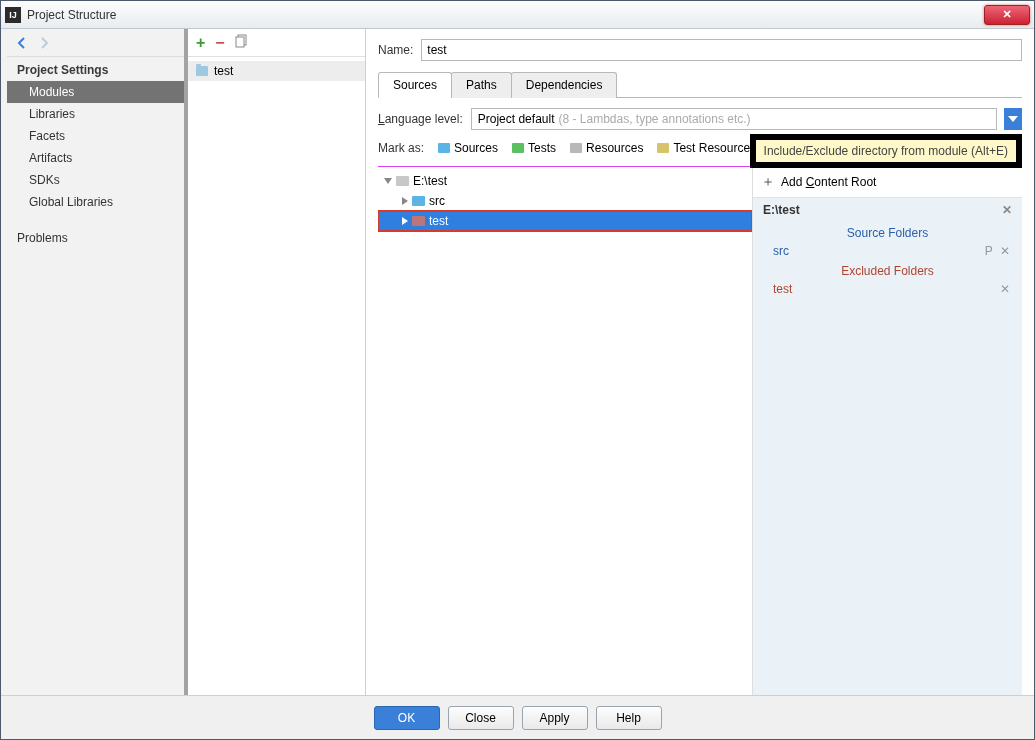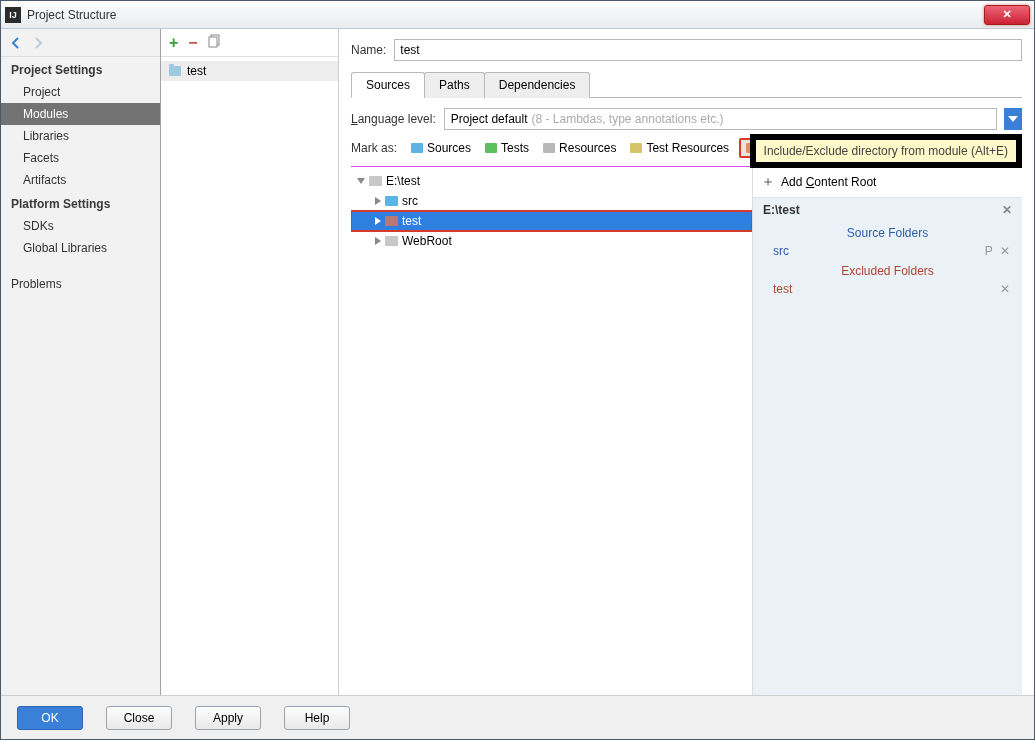--- a/index.html
+++ b/index.html
@@ -11,21 +11,21 @@
 .titlebar { height: 28px; background: linear-gradient(#fdfdfd,#e8ecef); display: flex; align-items: center; padding: 0 4px; border-bottom: 1px solid #c0c8d0; }
 .titlebar .ij-icon { width: 16px; height: 16px; background: #2b2b2b; color: #fff; font-size: 9px; font-weight: bold; display: flex; align-items: center; justify-content: center; margin-right: 6px; }
 .titlebar .title { color: #333; }
 .titlebar .spacer { flex: 1; }
 .titlebar .close-btn { width: 46px; height: 20px; background: linear-gradient(#e67,#c23); border: 1px solid #a02020; border-radius: 3px; color: #fff; display: flex; align-items: center; justify-content: center; font-weight: bold; font-size: 11px; cursor: pointer; box-shadow: 0 0 3px rgba(200,40,40,.6); }
 
 
 .body { flex: 1; display: flex; background: #fff; }
 
 
-.sidebar { width: 160px; background: #f2f2f2; border-right: 1px solid #a3a3a3; display: flex; flex-direction: column; }
+.sidebar { width: 187px; background: #f2f2f2; border-right: 4px solid #a3a3a3; display: flex; flex-direction: column; padding-left: 6px; }
 .sidebar-toolbar { height: 28px; padding: 4px 8px; display: flex; gap: 8px; align-items: center; border-bottom: 1px solid #ddd; }
 .arrow-btn { width: 14px; height: 14px; cursor: pointer; }
 .side-heading { padding: 6px 10px 4px; font-weight: bold; color: #3a3a3a; }
 .side-item { padding: 4px 10px 4px 22px; color: #333; cursor: pointer; }
 .side-item.selected { background: #737373; color: #fff; }
 
 
 .modcol { width: 178px; border-right: 1px solid #cfcfcf; background: #fff; display: flex; flex-direction: column; }
 .modcol-toolbar { height: 28px; padding: 4px 8px; display: flex; gap: 10px; align-items: center; border-bottom: 1px solid #e0e0e0; }
 .mod-list { flex: 1; padding-top: 4px; }
@@ -86,21 +86,21 @@
 .root-path .x { margin-left: auto; color: #888; cursor: pointer; }
 .root-sec { padding: 4px 10px 2px; font-weight: normal; }
 .root-sec.blue { color: #2a5fa8; }
 .root-sec.red { color: #b0452f; }
 .root-leaf { padding: 2px 10px 2px 20px; display: flex; align-items: center; }
 .root-leaf.blue { color: #2a5fa8; }
 .root-leaf.red { color: #b0452f; }
 .root-leaf .icons { margin-left: auto; color: #999; letter-spacing: 2px; cursor: pointer; }
 
 
-.footer { height: 44px; background: #f0f0f0; border-top: 1px solid #cfcfcf; display: flex; align-items: center; justify-content: flex-start; padding: 0 16px; gap: 23px; }
+.footer { height: 44px; background: #f0f0f0; border-top: 1px solid #cfcfcf; display: flex; align-items: center; justify-content: center; padding: 0 16px; gap: 8px; }
 .btn { min-width: 66px; height: 24px; border: 1px solid #9aa4ae; border-radius: 3px; background: linear-gradient(#fdfdfd,#e9e9e9); padding: 0 12px; cursor: pointer; display: inline-flex; align-items: center; justify-content: center; }
 .btn.primary { background: #3a80d8; color: #fff; border-color: #2c66b0; }
 
 .tiny-icon { cursor: pointer; }
 </style>
 </head>
 <body>
 
 <div class="window">
 
@@ -116,27 +116,25 @@
     <div class="sidebar">
       <div class="sidebar-toolbar">
         <svg class="arrow-btn" viewBox="0 0 14 14">
             <path d="M9 2 L4 7 L9 12" stroke="#3a80d8" stroke-width="2" fill="none"></path>
           </svg>
         <svg class="arrow-btn" viewBox="0 0 14 14">
             <path d="M5 2 L10 7 L5 12" stroke="#bfcbd8" stroke-width="2" fill="none"></path>
           </svg>
       </div>
       <div class="side-heading">Project Settings</div>
-      <div class="side-item">Project</div>
       <div class="side-item selected">Modules</div>
       <div class="side-item">Libraries</div>
       <div class="side-item">Facets</div>
       <div class="side-item">Artifacts</div>
 
-      <div class="side-heading">Platform Settings</div>
       <div class="side-item">SDKs</div>
       <div class="side-item">Global Libraries</div>
 
       <div style="height:14px"></div>
       <div class="side-item" style="padding-left:10px">Problems</div>
     </div>
 
     <div class="modcol">
       <div class="modcol-toolbar">
         <span class="tiny-icon" style="color:#3a9a3a;font-size:16px;font-weight:bold">+</span>
@@ -220,26 +218,20 @@
               <span class="tri"></span>
               <span class="gfolder blue"></span>
               <span>src</span>
             </div>
             <div class="tree-row selected hl">
               <span class="indent1"></span>
               <span class="tri white"></span>
               <span class="gfolder br"></span>
               <span>test</span>
             </div>
-            <div class="tree-row">
-              <span class="indent1"></span>
-              <span class="tri"></span>
-              <span class="gfolder"></span>
-              <span>WebRoot</span>
-            </div>
           </div>
 
           <div class="roots">
             <div class="roots-head">
               <span class="plus">＋</span>
               <span>Add <span style="text-decoration:underline">C</span>ontent Root</span>
             </div>
             <div class="root-path">
               <span>E:\test</span>
               <span class="x">✕</span>

